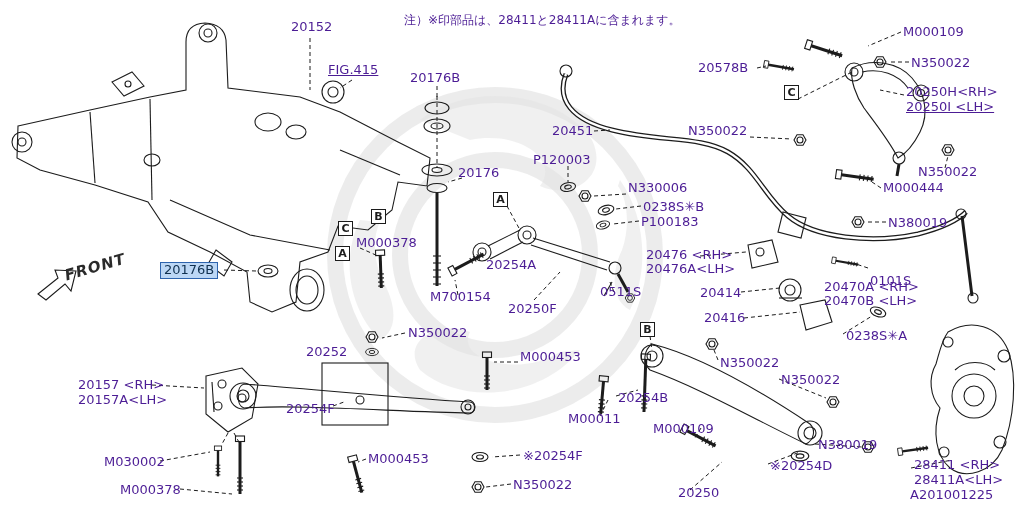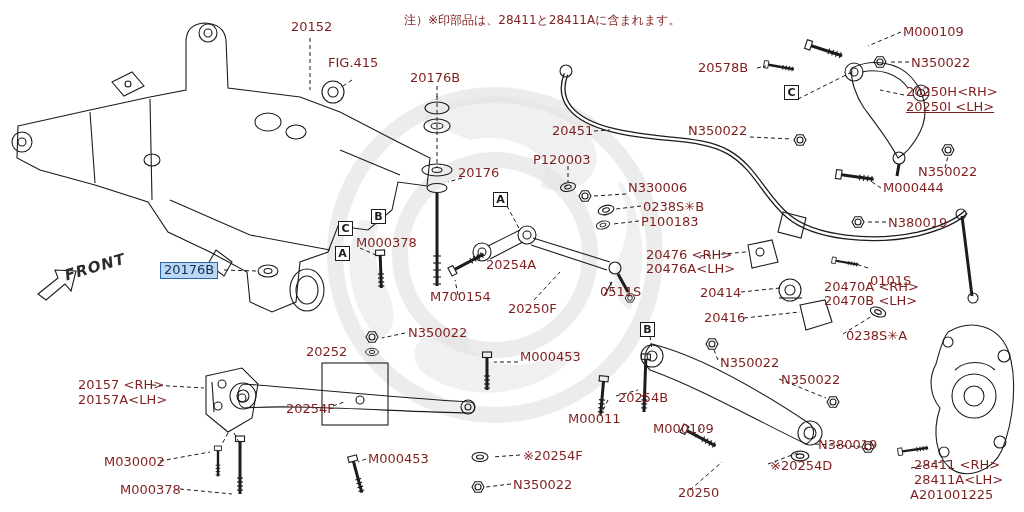--- a/index.html
+++ b/index.html
@@ -1,20 +1,20 @@
 <!DOCTYPE html>
 <html><head>
 <meta charset="utf-8">
 <style>
   html,body{margin:0;padding:0;background:#fff;}
   #diagram{position:relative;width:1024px;height:512px;background:#ffffff;overflow:hidden;
            font-family:"DejaVu Sans", sans-serif;}
   #linework{position:absolute;left:0;top:0;}
   #label-layer{position:absolute;left:0;top:0;width:100%;height:100%;}
-  .part-label{position:absolute;font-size:13px;color:#7f1d1d;white-space:pre;line-height:1.15;}
+  .part-label{position:absolute;font-size:13px;color:#4c1d95;white-space:pre;line-height:1.15;}
   .part-label.highlight{border:1.5px solid #2e64ad;padding:0 3px;color:#10304f;}
   .letter-box{position:absolute;width:13px;height:13px;border:1.4px solid #1b1b1b;background:#fff;
               font-size:11px;line-height:13px;text-align:center;color:#1b1b1b;font-weight:bold;}
   .front-label{position:absolute;left:64px;top:258px;font-size:15px;font-weight:bold;font-style:italic;
                letter-spacing:1px;color:#2a2a2a;transform:rotate(-16deg);}
   svg .ln{stroke:#1c1c1c;fill:none;stroke-width:1.1;}
   svg .thick{stroke:#1c1c1c;fill:none;stroke-width:3;}
   svg .bar{stroke:#1c1c1c;fill:none;stroke-width:5;}
   svg .barin{stroke:#ffffff;fill:none;stroke-width:2.4;}
   svg .dash{stroke:#1c1c1c;fill:none;stroke-width:1;stroke-dasharray:4 3;}
@@ -264,21 +264,21 @@
       <line class="dash" x1="798" y1="99" x2="852" y2="72"></line>
       <line class="dash" x1="650" y1="336" x2="652" y2="350"></line>
       <line class="dash" x1="228" y1="433" x2="222" y2="444"></line>
       <line class="dash" x1="234" y1="433" x2="240" y2="444"></line>
     </g>
   </svg>
 
   <div id="label-layer">
       <div class="part-label" style="left: 404px; top: 14px; font-size: 12px;">注）※印部品は、28411と28411Aに含まれます。</div>
       <div class="part-label" style="left: 291px; top: 20px;">20152</div>
-      <div class="part-label" style="left: 328px; top: 56px;">FIG.415</div>
+      <div class="part-label" style="left: 328px; top: 63px; text-decoration: underline;">FIG.415</div>
       <div class="part-label" style="left: 410px; top: 71px;">20176B</div>
       <div class="part-label" style="left: 903px; top: 25px;">M000109</div>
       <div class="part-label" style="left: 698px; top: 61px; text-align: right;">20578B</div>
       <div class="part-label" style="left: 911px; top: 56px;">N350022</div>
       <div class="part-label" style="left: 906px; top: 85px;">20250H&lt;RH&gt;</div>
       <div class="part-label" style="left: 906px; top: 100px; text-decoration: underline;">20250I &lt;LH&gt;</div>
       <div class="part-label" style="left: 552px; top: 124px;">20451</div>
       <div class="part-label" style="left: 688px; top: 124px;">N350022</div>
       <div class="part-label" style="left: 533px; top: 153px;">P120003</div>
       <div class="part-label" style="left: 458px; top: 166px;">20176</div>

